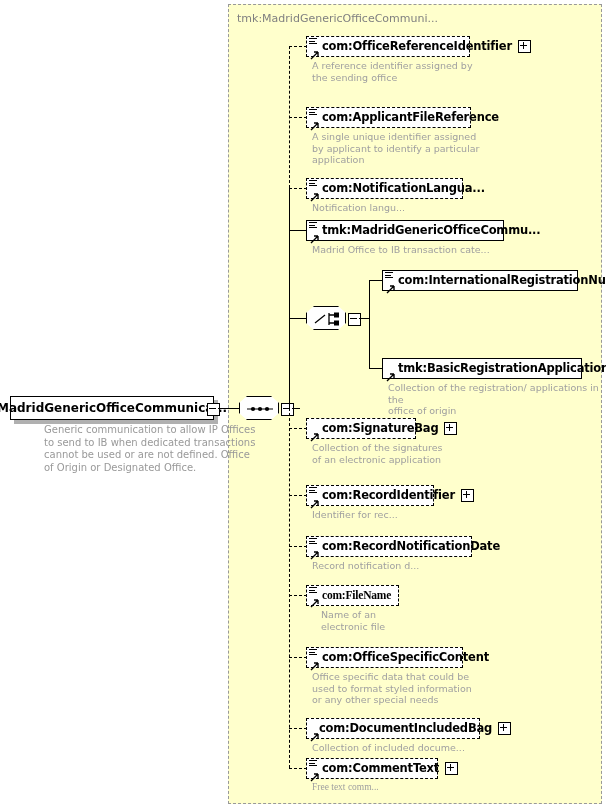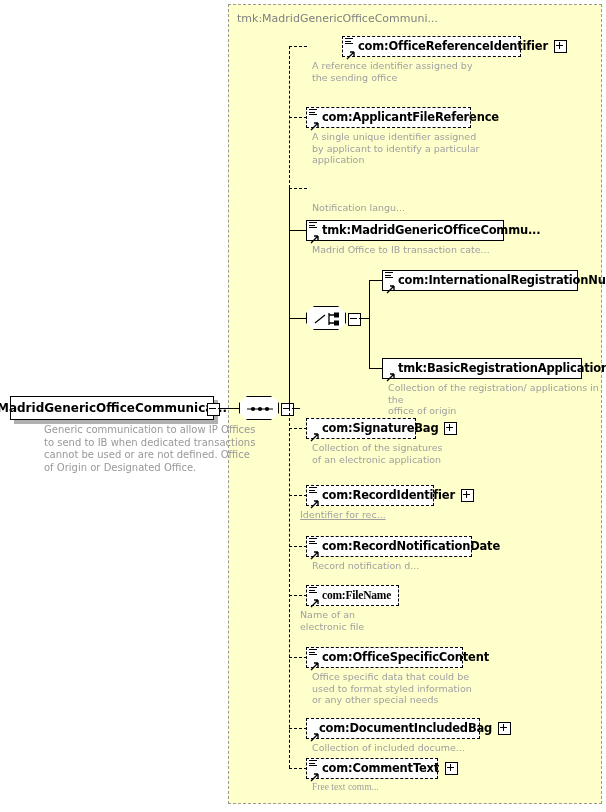--- a/index.html
+++ b/index.html
@@ -185,21 +185,21 @@
   <div class="ln h" style="left:292px;top:408px;width:8px;"></div>
 
   <div class="dln v" style="left:289px;top:46px;height:142px;"></div>
 
   <div class="ln v" style="left:289px;top:188px;height:220px;"></div>
 
   <div class="dln v" style="left:289px;top:408px;height:360px;"></div>
 
   <div class="dln h" style="left:289px;top:46px;width:18px;"></div>
   <div class="node-shadow" style="left:310px;top:40px;width:179px;"></div>
-  <div class="node dashed" style="left:306px;top:36px;width:179px;margin-left:36px;">
+  <div class="node dashed" style="left:306px;top:36px;width:164px;">
     <span class="ann-icon">
         <i></i>
         <i></i>
         <i></i>
       </span>
     <span class="ref-icon">
       <svg width="9" height="9" viewBox="0 0 9 9">
           <path d="M1 8 L8 1 M8 1 L4 1 M8 1 L8 5" stroke="#000" stroke-width="1.4" fill="none"></path>
         </svg>
     </span>
@@ -223,20 +223,33 @@
         </svg>
     </span>
     <span class="label">com:ApplicantFileReference</span>
   </div>
   <div class="doc" style="left:312px;top:131px;width:210px;">A single unique identifier assigned
 by applicant to identify a particular
 application</div>
 
   <div class="dln h" style="left:289px;top:188px;width:18px;"></div>
   <div class="node-shadow" style="left:310px;top:182px;width:157px;"></div>
+  <div class="node dashed" style="left:306px;top:178px;width:157px;">
+    <span class="ann-icon">
+        <i></i>
+        <i></i>
+        <i></i>
+      </span>
+    <span class="ref-icon">
+      <svg width="9" height="9" viewBox="0 0 9 9">
+          <path d="M1 8 L8 1 M8 1 L4 1 M8 1 L8 5" stroke="#000" stroke-width="1.4" fill="none"></path>
+        </svg>
+    </span>
+    <span class="label">com:NotificationLangua...</span>
+  </div>
   <div class="doc" style="left:312px;top:202px;width:200px;">Notification langu...</div>
 
   <div class="ln h" style="left:289px;top:230px;width:18px;"></div>
   <div class="node-shadow" style="left:310px;top:224px;width:198px;"></div>
   <div class="node solid" style="left:306px;top:220px;width:198px;">
     <span class="ann-icon">
         <i></i>
         <i></i>
         <i></i>
       </span>
@@ -319,21 +332,21 @@
         <i></i>
       </span>
     <span class="ref-icon">
       <svg width="9" height="9" viewBox="0 0 9 9">
           <path d="M1 8 L8 1 M8 1 L4 1 M8 1 L8 5" stroke="#000" stroke-width="1.4" fill="none"></path>
         </svg>
     </span>
     <span class="label">com:RecordIdentifier</span>
     <span class="plus-box"></span>
   </div>
-  <div class="doc" style="left:300px;top:509px;width:200px;text-decoration:underline;">Identifier for rec...</div>
+  <div class="doc" style="left:312px;top:509px;width:200px;">Identifier for rec...</div>
 
   <div class="dln h" style="left:289px;top:546px;width:18px;"></div>
   <div class="node-shadow" style="left:310px;top:540px;width:166px;"></div>
   <div class="node dashed" style="left:306px;top:536px;width:166px;">
     <span class="ann-icon">
         <i></i>
         <i></i>
         <i></i>
       </span>
     <span class="ref-icon">
@@ -353,21 +366,21 @@
         <i></i>
         <i></i>
       </span>
     <span class="ref-icon">
       <svg width="9" height="9" viewBox="0 0 9 9">
           <path d="M1 8 L8 1 M8 1 L4 1 M8 1 L8 5" stroke="#000" stroke-width="1.4" fill="none"></path>
         </svg>
     </span>
     <span class="label">com:FileName</span>
   </div>
-  <div class="doc" style="left:300px;top:609px;width:200px;">Name of an
+  <div class="doc" style="left:321px;top:609px;width:200px;">Name of an
 electronic file</div>
 
   <div class="dln h" style="left:289px;top:657px;width:18px;"></div>
   <div class="node-shadow" style="left:310px;top:651px;width:157px;"></div>
   <div class="node dashed" style="left:306px;top:647px;width:157px;">
     <span class="ann-icon">
         <i></i>
         <i></i>
         <i></i>
       </span>

